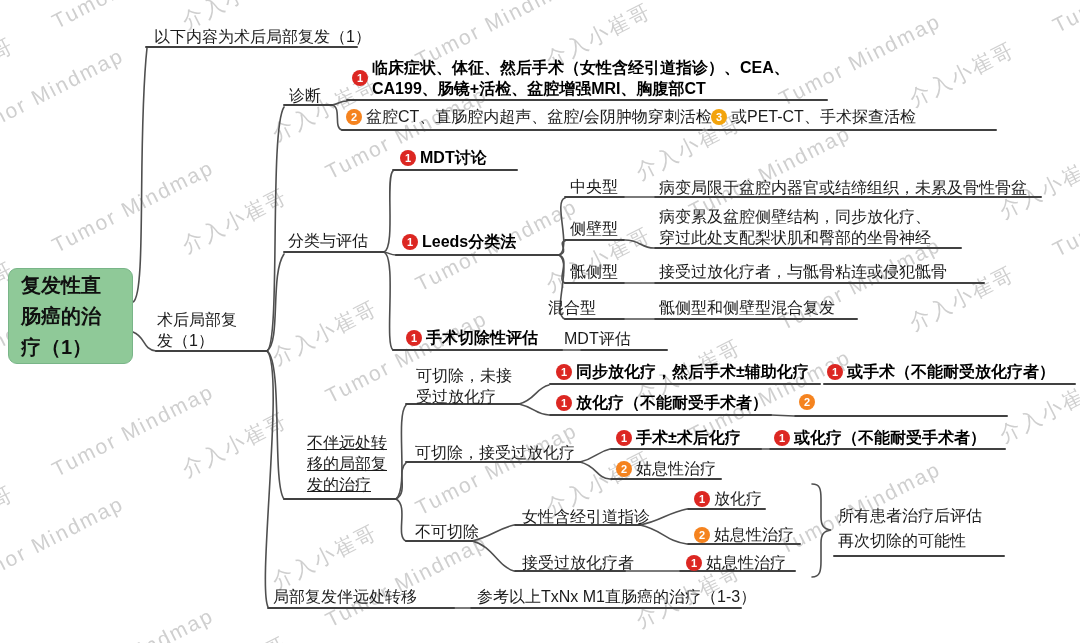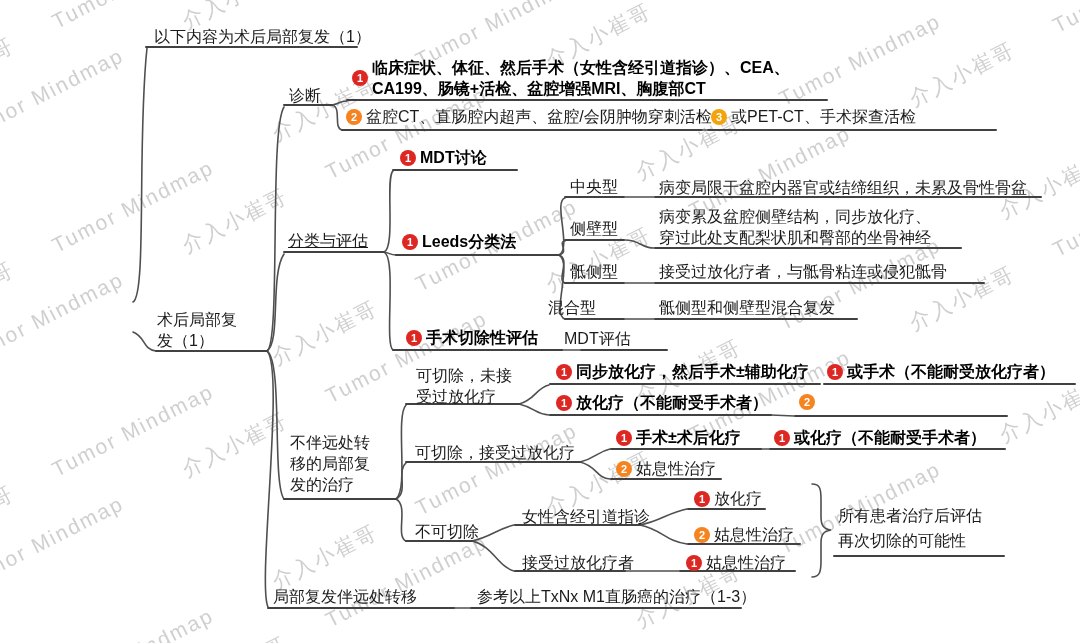--- a/index.html
+++ b/index.html
@@ -88,20 +88,23 @@
       <path d="M 580 462 C 597 466 596 478 610 479" fill="none" stroke="#4f4f4f" stroke-width="1.6" stroke-linecap="round"></path>
       <path d="M 761 449 L 769 449" fill="none" stroke="#4f4f4f" stroke-width="1.6" stroke-linecap="round"></path>
       <path d="M 472 541 C 491 537 497 529 514 525" fill="none" stroke="#4f4f4f" stroke-width="1.6" stroke-linecap="round"></path>
       <path d="M 472 541 C 493 546 497 566 514 571" fill="none" stroke="#4f4f4f" stroke-width="1.6" stroke-linecap="round"></path>
       <path d="M 640 525 C 661 521 667 513 687 509" fill="none" stroke="#4f4f4f" stroke-width="1.6" stroke-linecap="round"></path>
       <path d="M 640 525 C 663 530 665 541 687 544" fill="none" stroke="#4f4f4f" stroke-width="1.6" stroke-linecap="round"></path>
       <path d="M 625 571 L 679 571" fill="none" stroke="#4f4f4f" stroke-width="1.6" stroke-linecap="round"></path>
       <path d="M 454 608 L 470 608" fill="none" stroke="#4f4f4f" stroke-width="1.6" stroke-linecap="round"></path>
       <path d="M 812 484 C 820 484 821 489 821 499 L 821 517 C 821 526 824 529 831 530 C 824 531 821 534 821 543 L 821 561 C 821 571 820 577 812 577" fill="none" stroke="#4f4f4f" stroke-width="1.6" stroke-linecap="round"></path>
     </svg>
+  <div class="root-topic" id="rootTopic" style="left: 8px; top: 268px; width: 125px; height: 96px; background: rgb(143, 201, 152); border: 1px solid rgb(121, 181, 136);">复发性直
+肠癌的治
+疗（1）</div>
   <div id="topics">
       <div class="topic" style="left: 154px; top: 27px;">
         <span class="txt">以下内容为术后局部复发（1）</span>
       </div>
       <div class="ul" style="left: 145px; top: 46px; width: 213px; background: rgb(65, 65, 65);"></div>
       <div class="topic lh21" style="left: 157px; top: 309px;">
         <span class="txt">术后局部复
 发（1）</span>
       </div>
       <div class="ul" style="left: 155px; top: 350px; width: 113px; background: rgb(65, 65, 65);"></div>
@@ -123,21 +126,21 @@
       <div class="topic" style="left: 711px; top: 107px;">
         <span class="badge" style="background: rgb(243, 164, 12);">3</span>
         <span class="txt">或PET-CT、手术探查活检</span>
       </div>
       <div class="ul" style="left: 707px; top: 129px; width: 290px; background: rgb(65, 65, 65);"></div>
       <div class="topic bold" style="left: 400px; top: 148px;">
         <span class="badge" style="background: rgb(220, 39, 34);">1</span>
         <span class="txt">MDT讨论</span>
       </div>
       <div class="ul" style="left: 392px; top: 169px; width: 126px; background: rgb(65, 65, 65);"></div>
-      <div class="topic" style="left: 288px; top: 231px; text-decoration: underline;">
+      <div class="topic" style="left: 288px; top: 231px;">
         <span class="txt">分类与评估</span>
       </div>
       <div class="ul" style="left: 283px; top: 251px; width: 102px; background: rgb(65, 65, 65);"></div>
       <div class="topic bold" style="left: 402px; top: 232px;">
         <span class="badge" style="background: rgb(220, 39, 34);">1</span>
         <span class="txt">Leeds分类法</span>
       </div>
       <div class="ul" style="left: 395px; top: 254px; width: 165px; background: rgb(65, 65, 65);"></div>
       <div class="topic" style="left: 570px; top: 178px; font-family: Liberation Mono, monospace;">
         <span class="txt">中央型</span>
@@ -217,21 +220,21 @@
       <div class="topic bold" style="left: 774px; top: 428px;">
         <span class="badge" style="background: rgb(220, 39, 34);">1</span>
         <span class="txt">或化疗（不能耐受手术者）</span>
       </div>
       <div class="ul" style="left: 769px; top: 448px; width: 237px; background: rgb(65, 65, 65);"></div>
       <div class="topic" style="left: 616px; top: 459px;">
         <span class="badge" style="background: rgb(245, 131, 31);">2</span>
         <span class="txt">姑息性治疗</span>
       </div>
       <div class="ul" style="left: 610px; top: 478px; width: 112px; background: rgb(65, 65, 65);"></div>
-      <div class="topic lh21" style="left: 290px; top: 432px;">
+      <div class="topic lh21" style="left: 307px; top: 432px; text-decoration: underline;">
         <span class="txt">不伴远处转
 移的局部复
 发的治疗</span>
       </div>
       <div class="ul" style="left: 283px; top: 498px; width: 114px; background: rgb(65, 65, 65);"></div>
       <div class="topic" style="left: 415px; top: 522px;">
         <span class="txt">不可切除</span>
       </div>
       <div class="ul" style="left: 405px; top: 540px; width: 68px; background: rgb(65, 65, 65);"></div>
       <div class="topic" style="left: 522px; top: 507px;">

